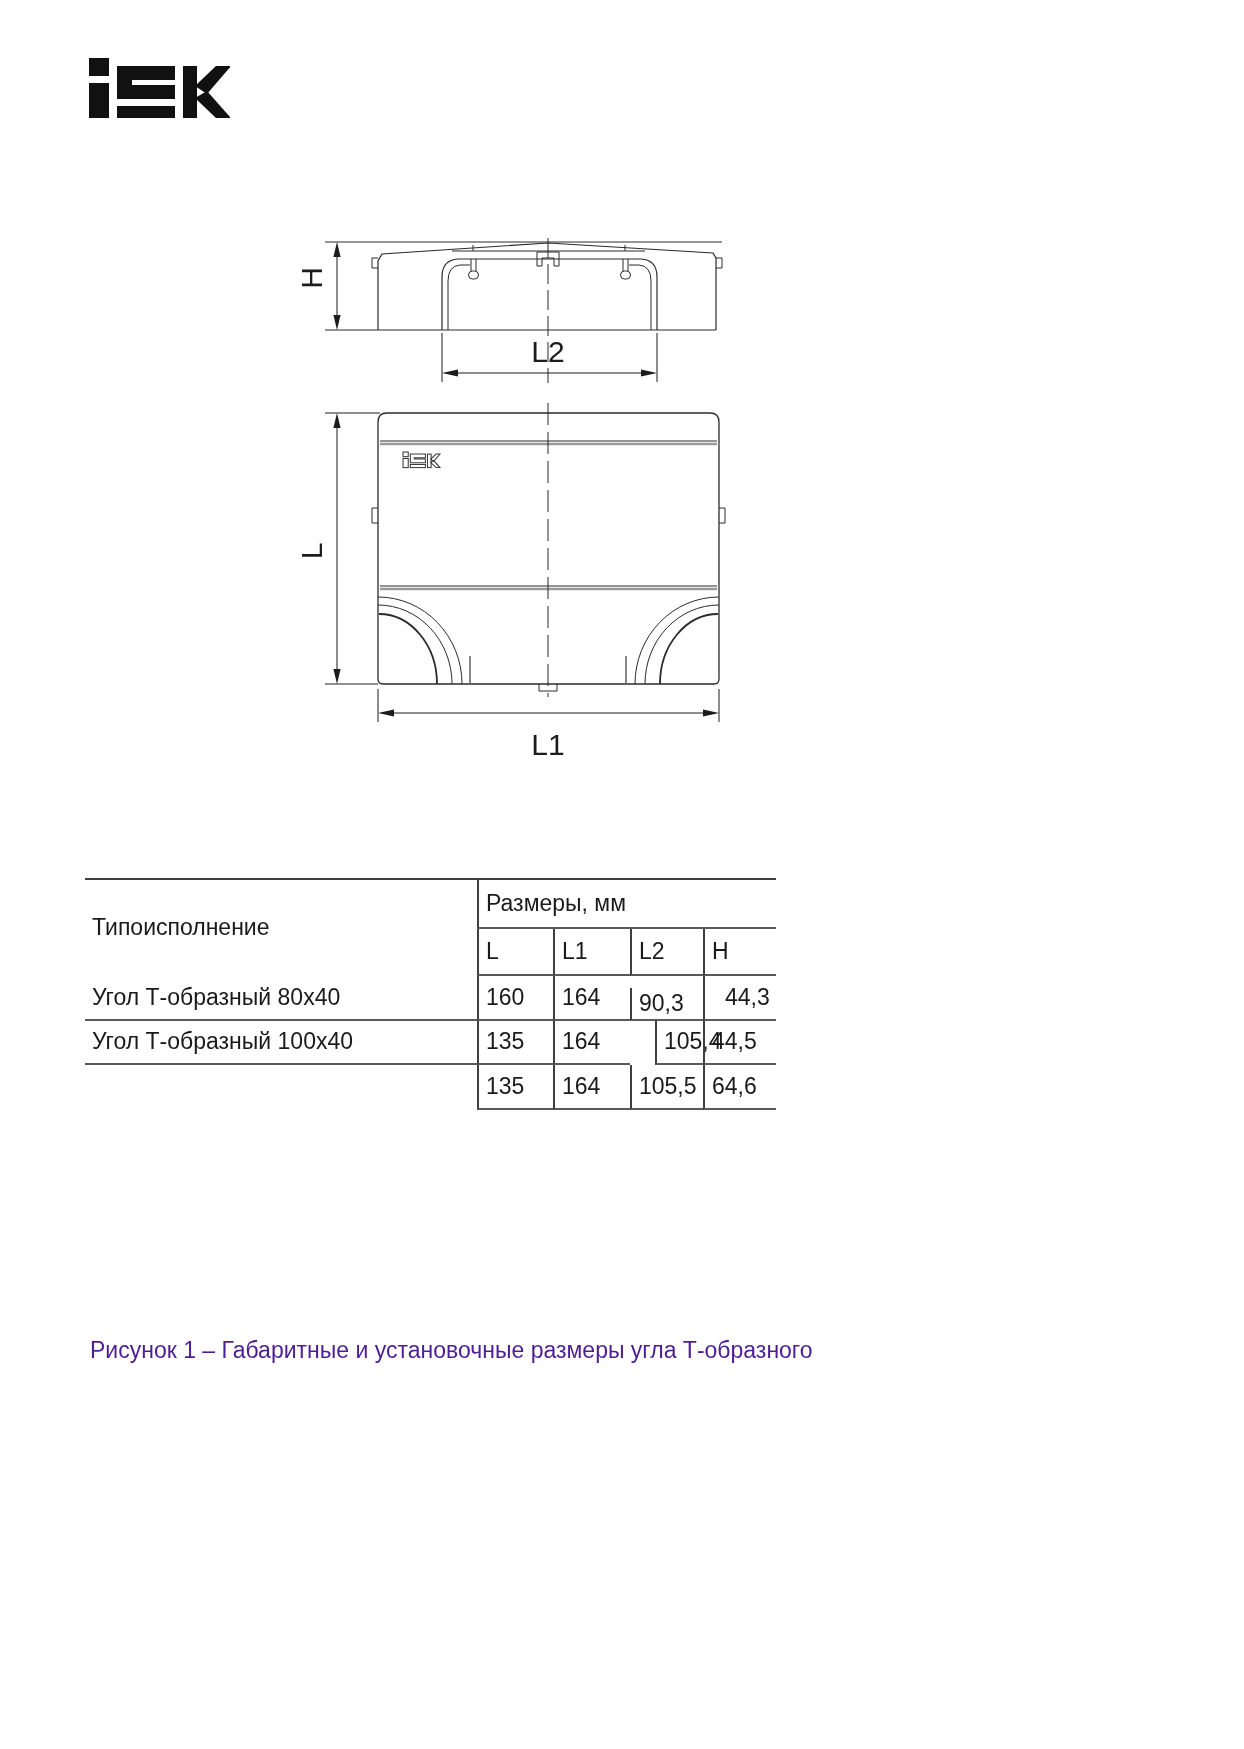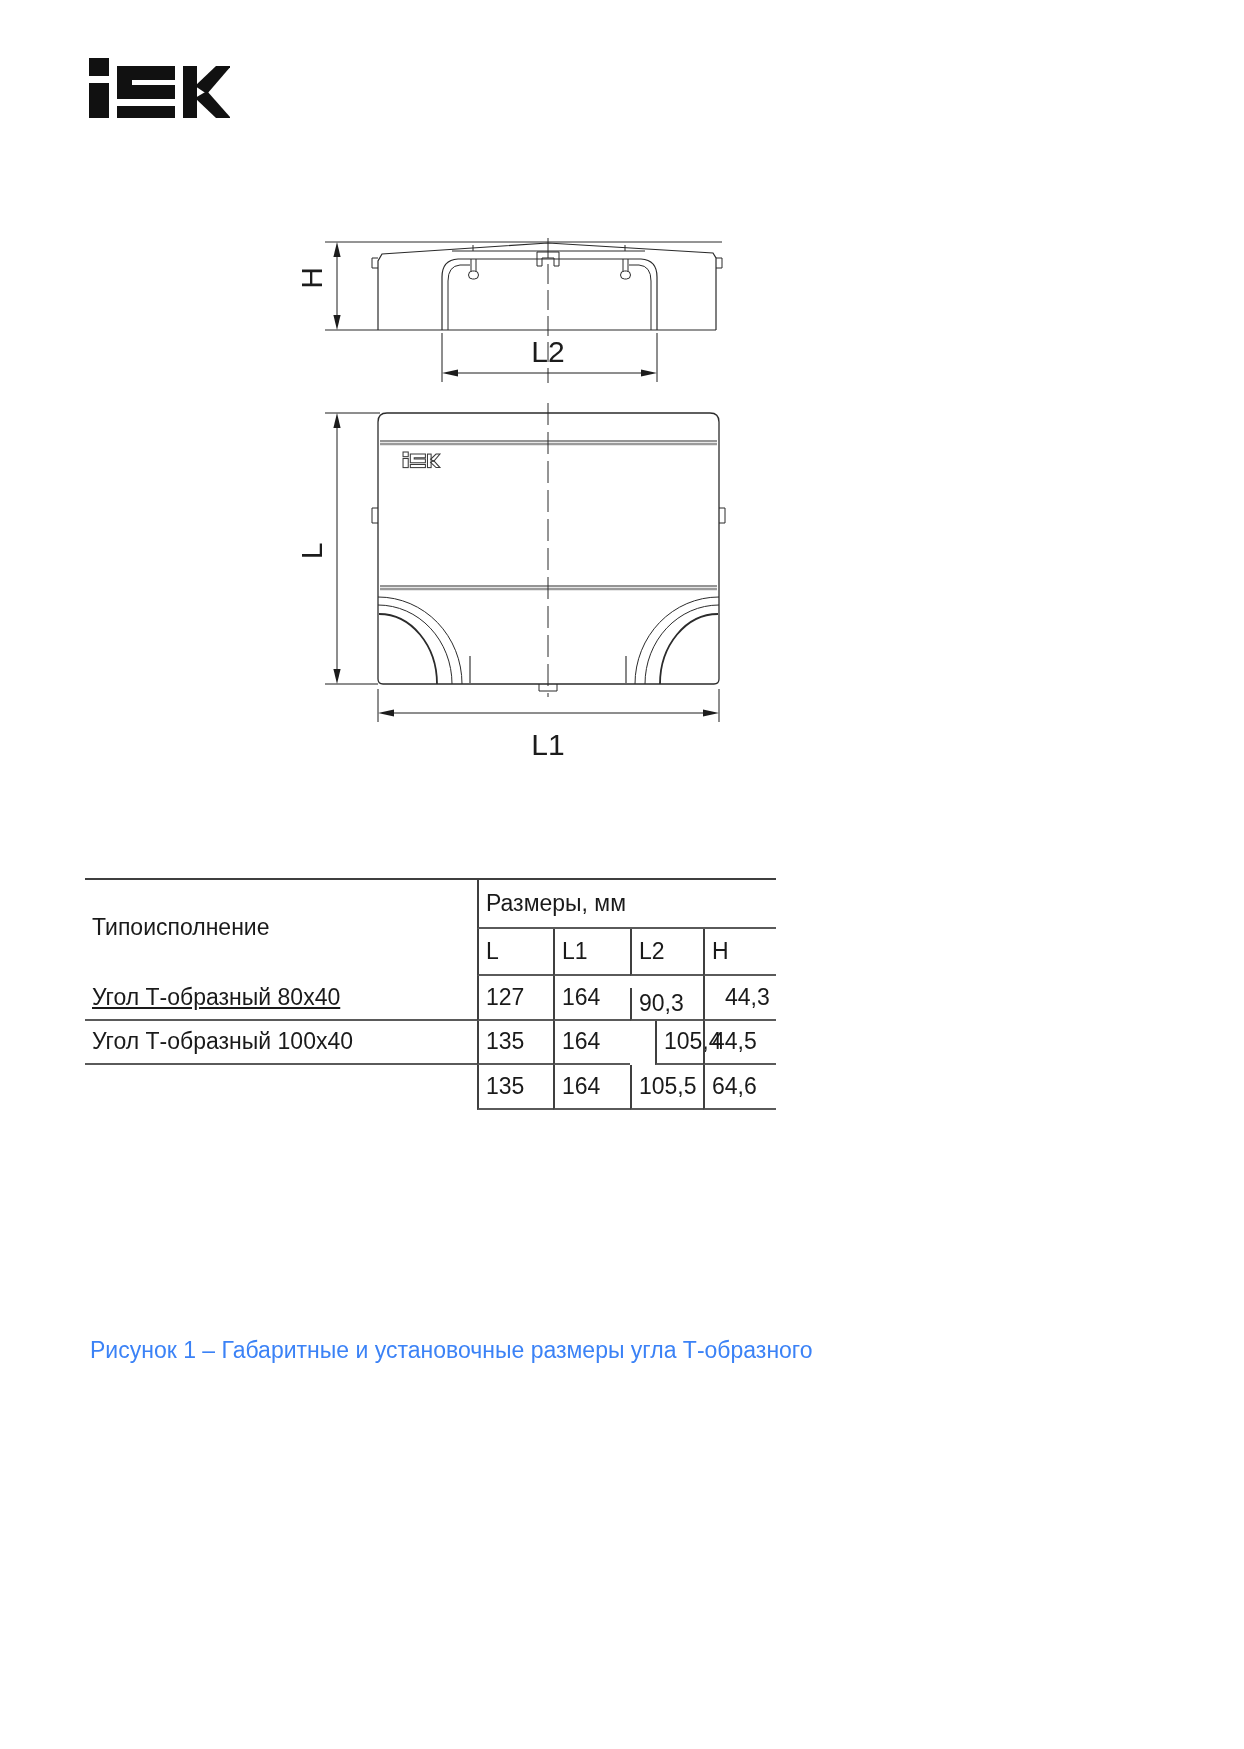--- a/index.html
+++ b/index.html
@@ -20,21 +20,21 @@
   }
   .cell{display:flex;align-items:center;box-sizing:border-box;padding-left:7px;}
   .bt{border-top:2px solid #3f3f3f;}
   .bb{border-bottom:2px solid #5a5a5a;}
   .bl{border-left:2px solid #3f3f3f;}
   .span-rows{grid-row:1 / 3;grid-column:1;}
   .span-cols{grid-row:1;grid-column:2 / 6;}
 
   .caption{
     position:absolute;left:90px;top:1337px;width:900px;
-    font-size:23px;color:#3b82f6;
+    font-size:23px;color:#4c1d95;
   }
 
   svg text{font-family:"Liberation Sans", sans-serif;fill:#1c1c1c;}
   .dimlbl{font-size:30px;}
 </style>
 </head>
 <body>
 
 <div class="page">
 
@@ -160,22 +160,22 @@
 
   <div class="dim-table">
     <div class="cell bt span-rows">Типоисполнение</div>
     <div class="cell bt bb bl span-cols">Размеры, мм</div>
 
     <div class="cell bb bl" style="grid-row:2;grid-column:2;">L</div>
     <div class="cell bb bl" style="grid-row:2;grid-column:3;">L1</div>
     <div class="cell bb bl" style="grid-row:2;grid-column:4;">L2</div>
     <div class="cell bb bl" style="grid-row:2;grid-column:5;">H</div>
 
-    <div class="cell bb" style="grid-row:3;grid-column:1;text-decoration:underline;">Угол Т-образный 80х40</div>
-    <div class="cell bb bl" style="grid-row:3;grid-column:2;">127</div>
+    <div class="cell bb" style="grid-row:3;grid-column:1;">Угол Т-образный 80х40</div>
+    <div class="cell bb bl" style="grid-row:3;grid-column:2;">160</div>
     <div class="cell bb bl" style="grid-row:3;grid-column:3;">164</div>
     <div class="cell bb bl" style="grid-row:3;grid-column:4;margin-top:12px;">90,3</div>
     <div class="cell bb bl" style="grid-row:3;grid-column:5;padding-left:20px;">44,3</div>
 
     <div class="cell bb" style="grid-row:4;grid-column:1;">Угол Т-образный 100х40</div>
     <div class="cell bb bl" style="grid-row:4;grid-column:2;">135</div>
     <div class="cell bb bl" style="grid-row:4;grid-column:3;">164</div>
     <div class="cell bb bl" style="grid-row:4;grid-column:4;margin-left:25px;">105,4</div>
     <div class="cell bb bl" style="grid-row:4;grid-column:5;">44,5</div>
 

